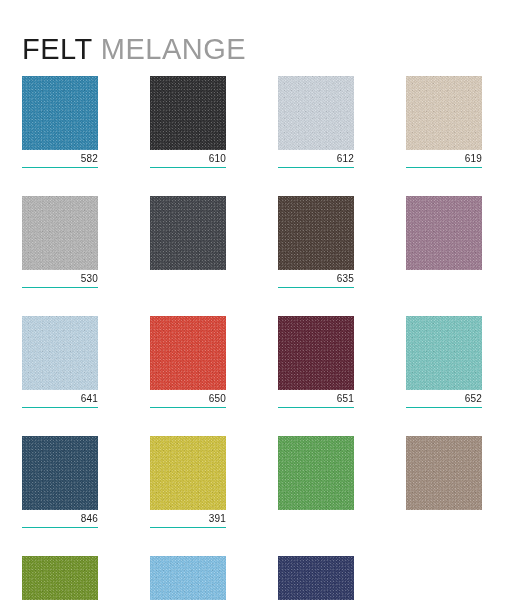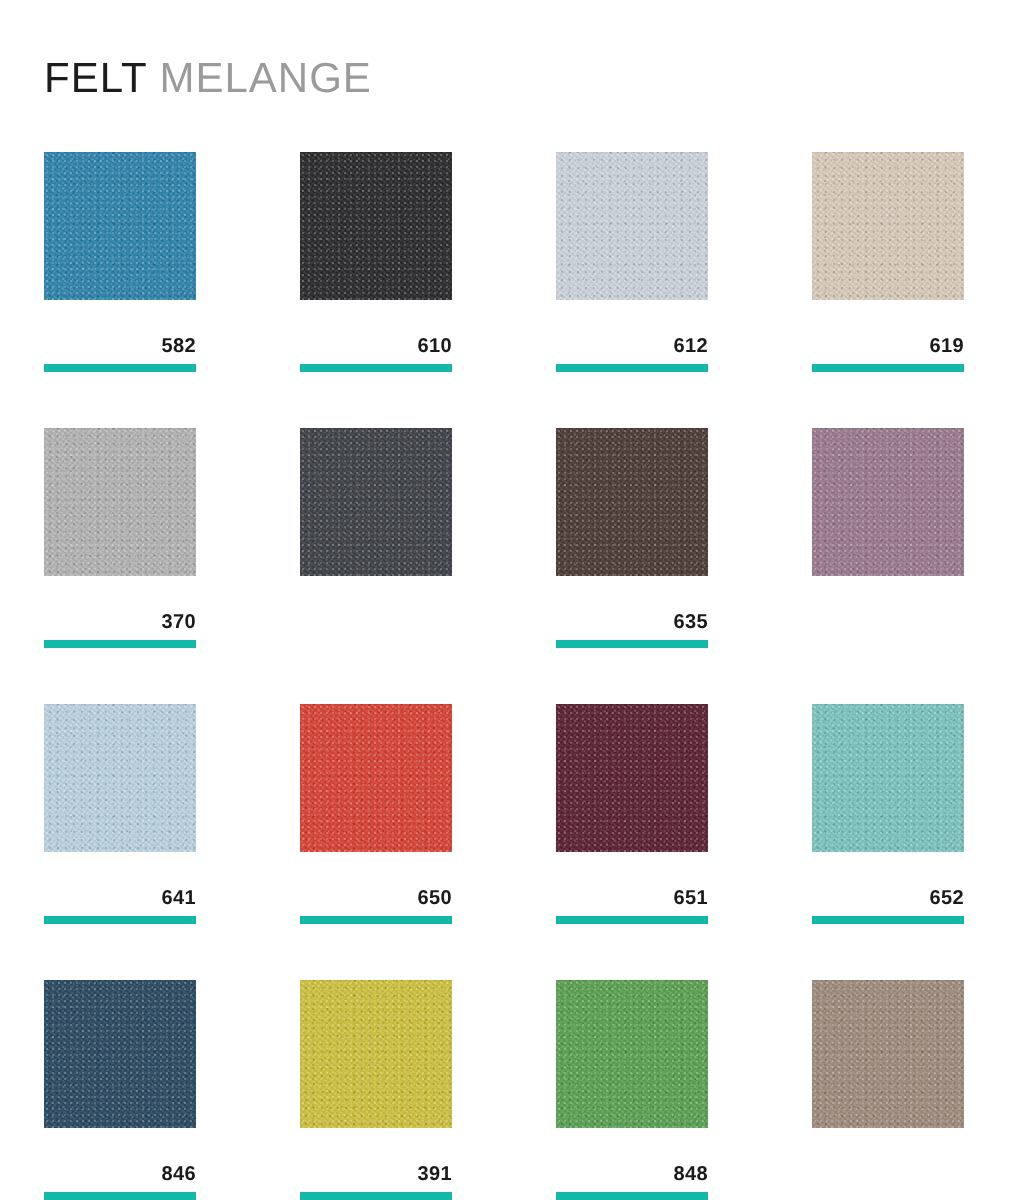--- a/index.html
+++ b/index.html
@@ -13,21 +13,21 @@
     font-family: "Liberation Sans", sans-serif;
     overflow: hidden;
     position: relative;
   }
 
   
   #page-title {
     position: absolute;
     left: 22px;
     top: 14px;
-    font-size: 21px;
+    font-size: 29px;
     letter-spacing: 0.5px;
     font-weight: 400;
     white-space: nowrap;
   }
   #page-title .title-primary {
     color: #1c1c1c;
   }
   #page-title .title-secondary {
     color: #9b9b9b;
   }
@@ -80,25 +80,24 @@
   }
 
   .swatch-label {
     display: block;
     width: 76px;
     box-sizing: border-box;
     text-align: right;
     font-size: 10px;
     color: #1a1a1a;
     line-height: 1;
-    padding-top: 19px;
+    padding-top: 4px;
     padding-bottom: 3px;
-    border-bottom: 4px solid #14b8a6;
+    border-bottom: 1px solid #14b8a6;
     letter-spacing: 0.2px;
-    font-weight: bold;
   }
 </style>
 </head>
 <body>
 
 <h1 id="page-title"><span class="title-primary">FELT</span> <span class="title-secondary">MELANGE</span></h1>
 
 <div id="swatch-grid">
     <div class="swatch-cell">
       <div class="swatch-chip" style="background-color: rgb(47, 132, 173);"></div>
@@ -111,21 +110,21 @@
     <div class="swatch-cell">
       <div class="swatch-chip" style="background-color: rgb(204, 212, 220);"></div>
       <span class="swatch-label">612</span>
     </div>
     <div class="swatch-cell">
       <div class="swatch-chip" style="background-color: rgb(217, 203, 186);"></div>
       <span class="swatch-label">619</span>
     </div>
     <div class="swatch-cell">
       <div class="swatch-chip" style="background-color: rgb(180, 180, 180);"></div>
-      <span class="swatch-label">370</span>
+      <span class="swatch-label">530</span>
     </div>
     <div class="swatch-cell">
       <div class="swatch-chip" style="background-color: rgb(63, 66, 72);"></div>
     </div>
     <div class="swatch-cell">
       <div class="swatch-chip" style="background-color: rgb(75, 61, 54);"></div>
       <span class="swatch-label">635</span>
     </div>
     <div class="swatch-cell">
       <div class="swatch-chip" style="background-color: rgb(156, 122, 144);"></div>
@@ -149,21 +148,20 @@
     <div class="swatch-cell">
       <div class="swatch-chip" style="background-color: rgb(43, 74, 99);"></div>
       <span class="swatch-label">846</span>
     </div>
     <div class="swatch-cell">
       <div class="swatch-chip" style="background-color: rgb(207, 194, 63);"></div>
       <span class="swatch-label">391</span>
     </div>
     <div class="swatch-cell">
       <div class="swatch-chip" style="background-color: rgb(91, 162, 82);"></div>
-      <span class="swatch-label">848</span>
     </div>
     <div class="swatch-cell">
       <div class="swatch-chip" style="background-color: rgb(160, 140, 126);"></div>
     </div>
     <div class="swatch-cell">
       <div class="swatch-chip" style="background-color: rgb(111, 146, 39);"></div>
     </div>
     <div class="swatch-cell">
       <div class="swatch-chip" style="background-color: rgb(129, 192, 228);"></div>
     </div>

